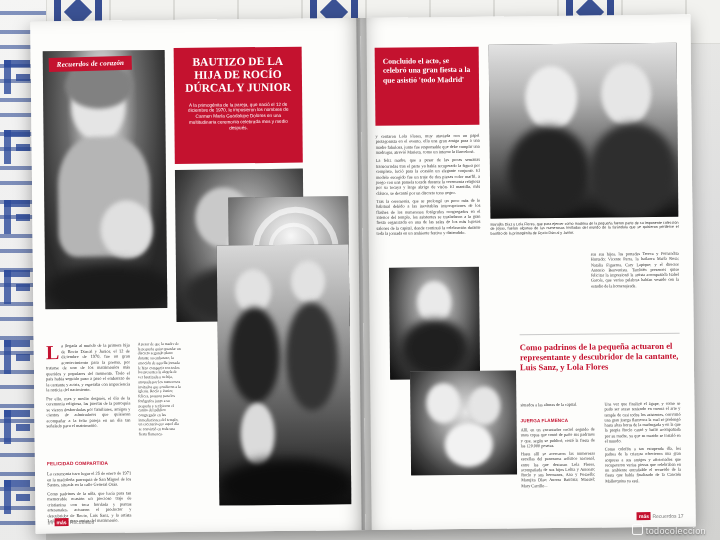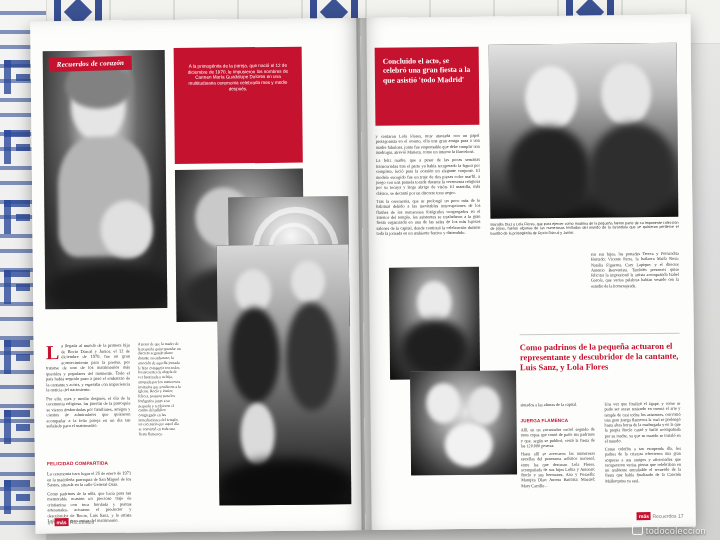--- a/index.html
+++ b/index.html
@@ -306,20 +306,21 @@
         <div class="blob" style="left:28px; top:22px; width:54px; height:68px; background:#e9dfd2;"></div>
         <div class="blob" style="left:22px; top:12px; width:68px; height:46px; background:#8d7f6d;"></div>
         <div class="blob" style="left:14px; top:86px; width:92px; height:120px; background:#b9b2a7; border-radius:40% 40% 20% 20%;"></div>
         <div class="blob" style="left:56px; top:150px; width:52px; height:58px; background:#e4dacb;"></div>
         <div class="blob" style="left:0px; top:212px; width:130px; height:56px; background:#201f1d; filter:blur(6px);"></div>
       </div>
 
       <div class="kicker" style="left:18px; top:36px;">Recuerdos de corazón</div>
 
       <div class="redbox" style="left:143px; top:28px; width:128px; height:116px; padding:8px 7px; box-sizing:border-box;">
+        <div class="hd" style="font-size:11.5px;">BAUTIZO DE LA HIJA DE ROCÍO DÚRCAL Y JUNIOR</div>
         <div class="dk" style="font-size:4.6px; margin-top:8px; font-family:'Liberation Sans',sans-serif;">A la primogénita de la pareja, que nació el 12 de diciembre de 1970, le impusieron los nombres de Carmen María Guadalupe Dolores en una multitudinaria ceremonia celebrada mes y medio después.</div>
       </div>
 
       <div class="photo" style="left:143px; top:150px; width:128px; height:152px;">
         <div class="bg" style="background:
              radial-gradient(ellipse at 55% 40%, #ded6c8 0%, #a49a8c 28%, #4b463f 70%, #1d1b19 100%);"></div>
         <div class="blob" style="left:20px; top:18px; width:56px; height:60px; background:#cfc5b4;"></div>
         <div class="blob" style="left:52px; top:52px; width:62px; height:58px; background:#efe9dc;"></div>
         <div class="blob" style="left:8px; top:96px; width:110px; height:58px; background:#312e2b; filter:blur(5px);"></div>
       </div>

